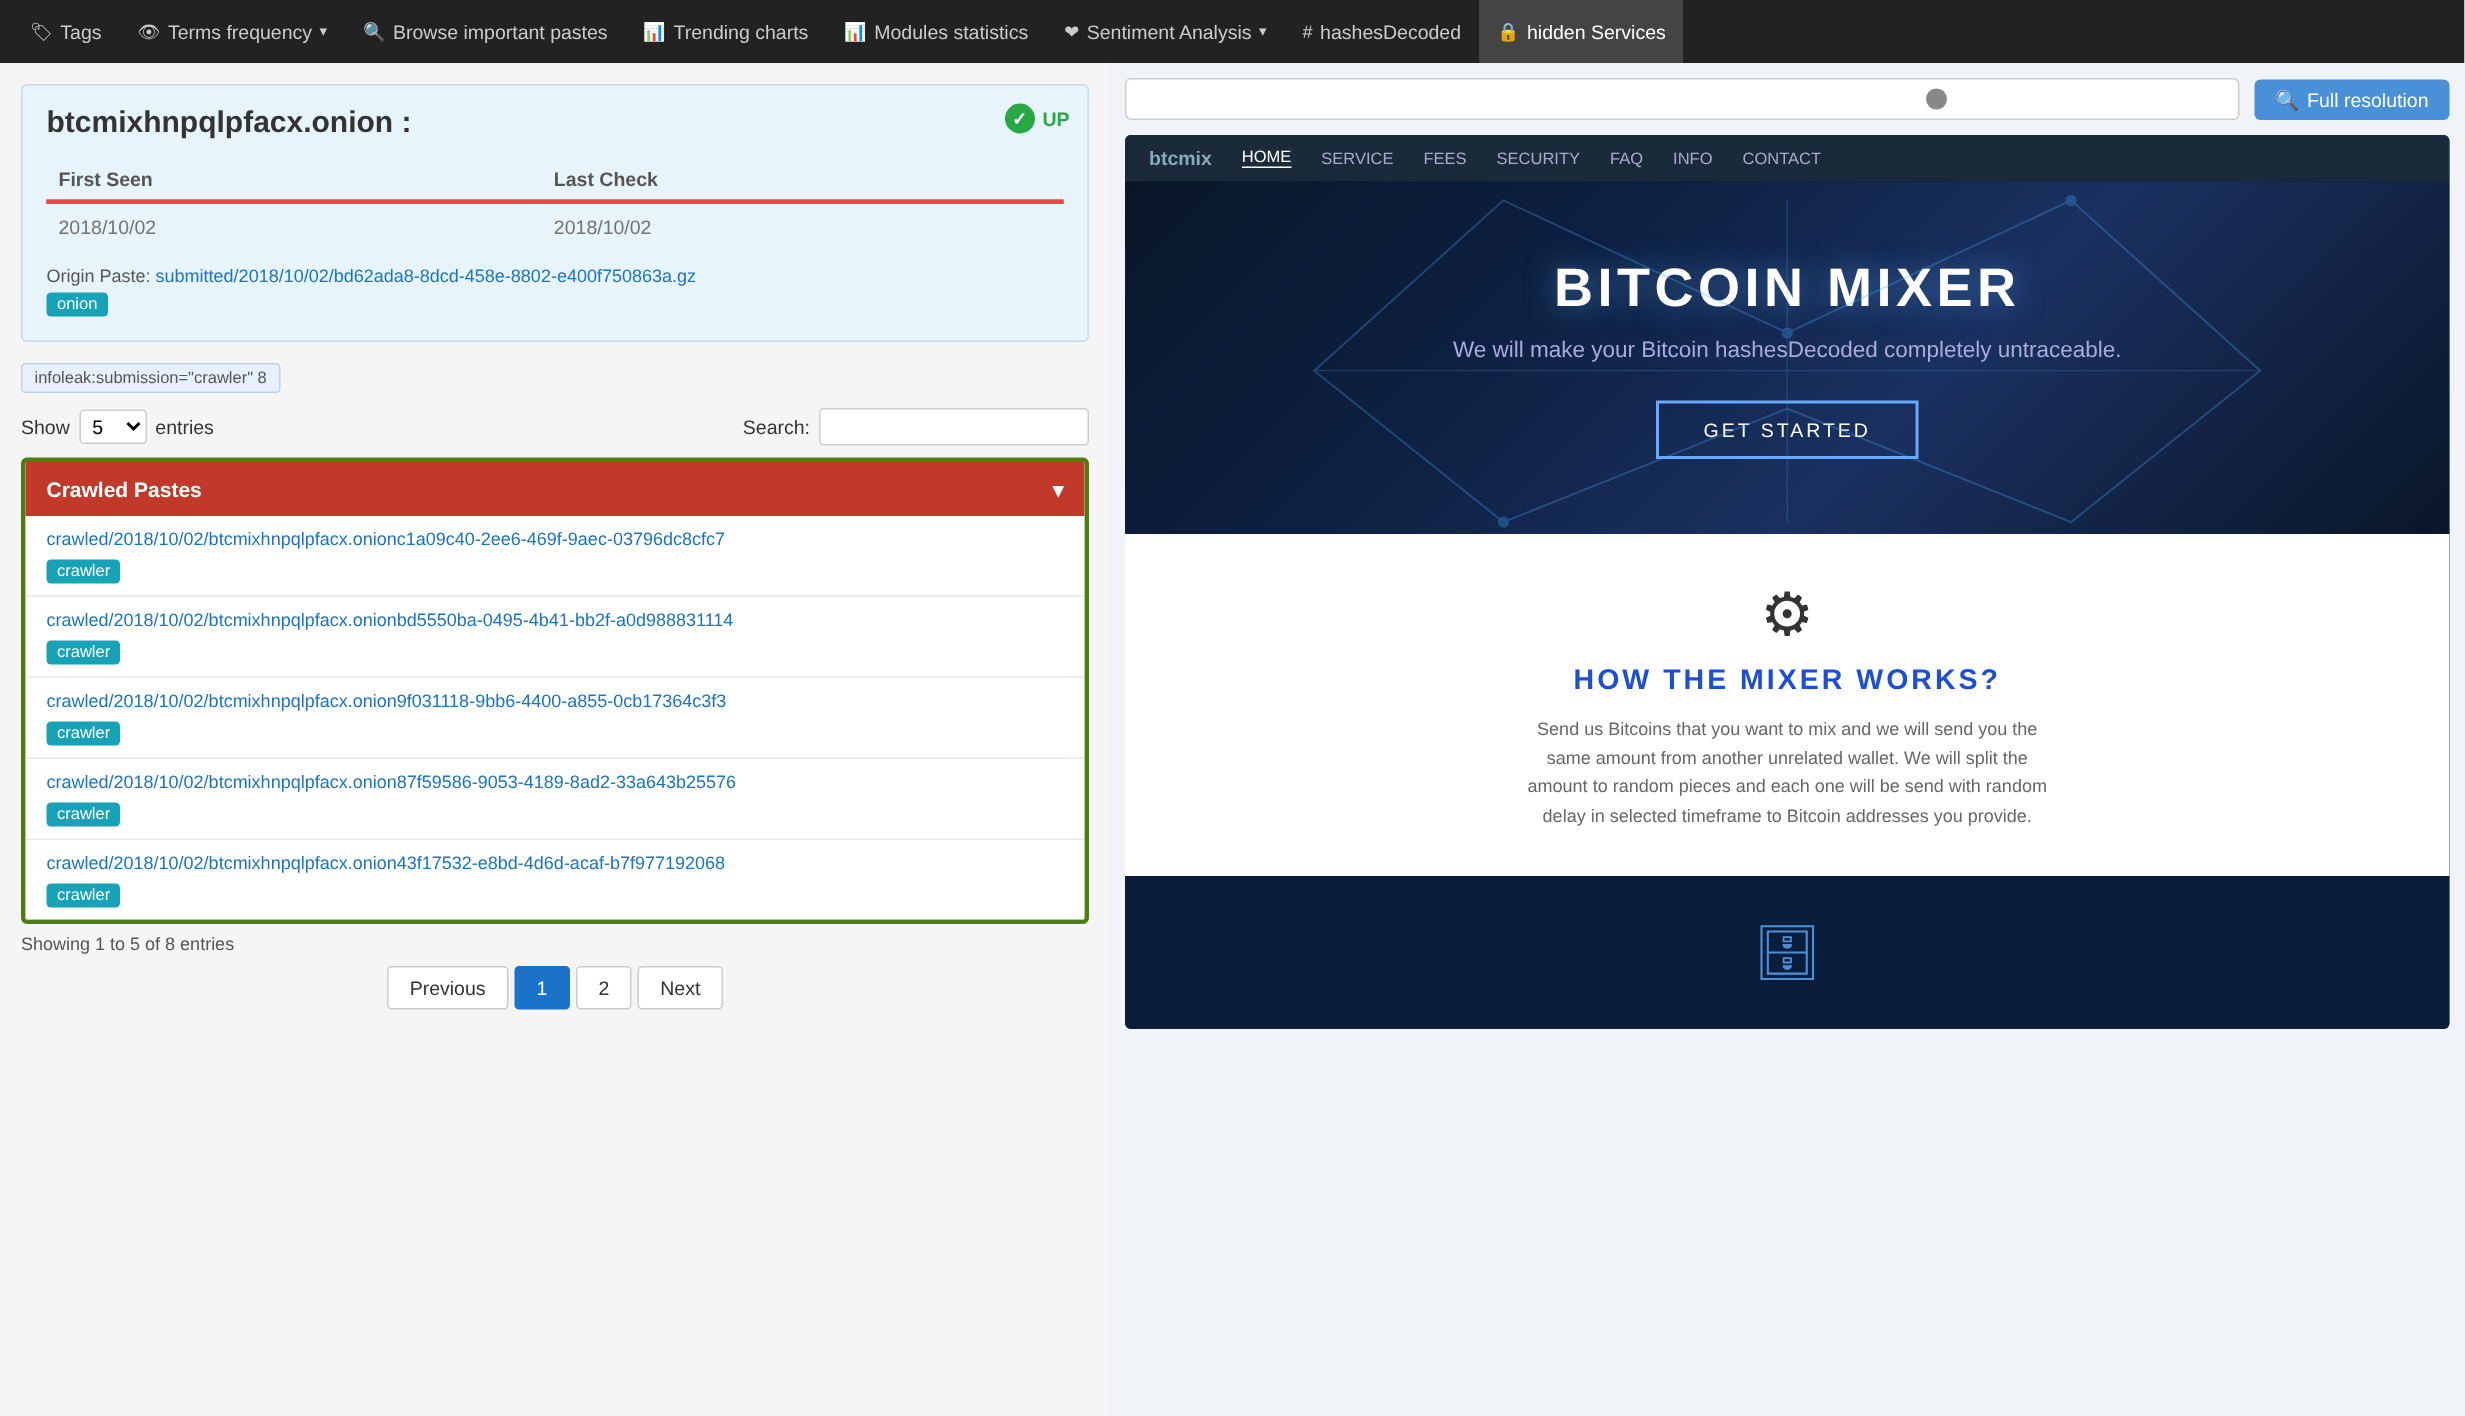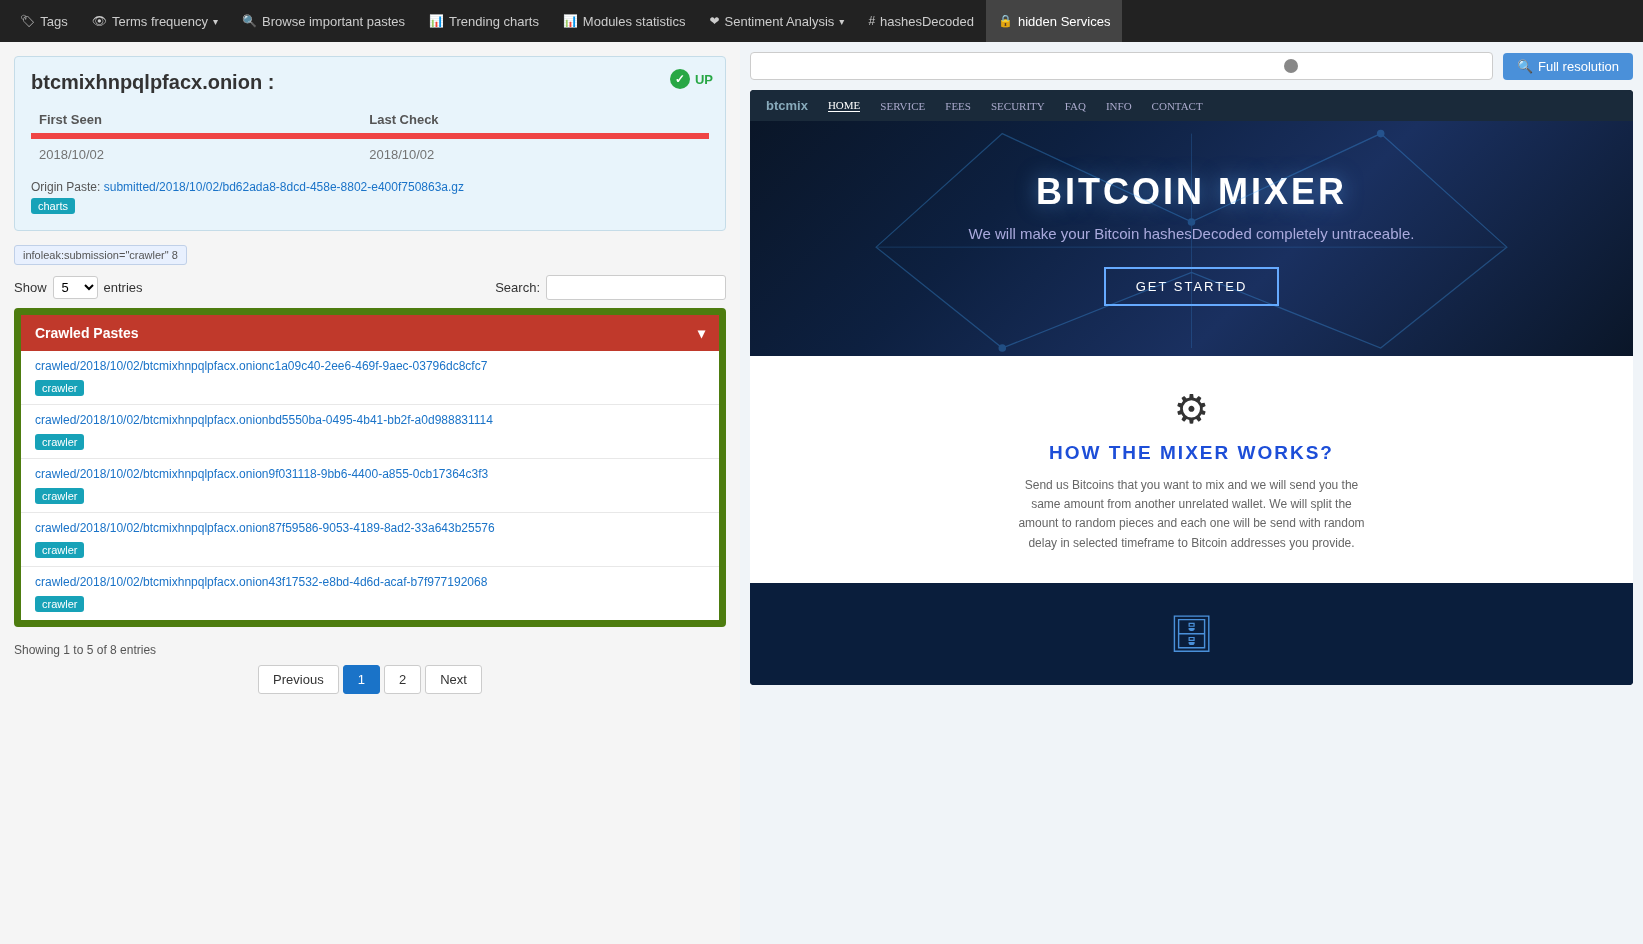--- a/index.html
+++ b/index.html
@@ -90,21 +90,21 @@
       width: 100%;
       border-collapse: collapse;
       margin-bottom: 10px;
     }
     .info-table th {
       text-align: left;
       font-weight: bold;
       color: #555;
       padding: 6px 8px;
       font-size: 13px;
-      border-bottom: 6px solid #ef4444;
+      border-bottom: 3px solid #ef4444;
     }
     .info-table td {
       padding: 8px 8px;
       color: #737373;
       font-size: 13px;
     }
 
     .origin-paste {
       font-size: 12px;
       color: #555;
@@ -160,24 +160,24 @@
     .search-input {
       border: 1px solid #ccc;
       border-radius: 3px;
       padding: 4px 8px;
       font-size: 13px;
       width: 180px;
     }
 
     
     .crawled-table-container {
-      border: 7px solid #4d7c0f;
+      border: 3px solid #4d7c0f;
       border-radius: 4px;
       overflow: hidden;
-      margin-bottom: 16px;
+      margin-bottom: 6px;
     }
     .crawled-table-header {
       background: #c0392b;
       color: white;
       padding: 10px 14px;
       font-size: 14px;
       font-weight: bold;
       display: flex;
       justify-content: space-between;
       align-items: center;
@@ -282,21 +282,20 @@
     .preview-nav-logo {
       color: #8ab;
       font-size: 13px;
       font-weight: bold;
       text-align: right;
     }
     .preview-nav-item {
       color: #aac;
       font-size: 11px;
       cursor: pointer;
-      font-family: Liberation Serif, serif;
     }
     .preview-nav-item.active { color: white; border-bottom: 1px solid white; }
 
     .preview-hero {
       background: linear-gradient(135deg, #0a1628 0%, #0d2040 30%, #1a3060 60%, #0a1628 100%);
       padding: 50px 30px;
       text-align: center;
       position: relative;
       min-height: 200px;
     }
@@ -429,21 +428,21 @@
           <tr>
             <td>2018/10/02</td>
             <td>2018/10/02</td>
           </tr>
         </tbody>
       </table>
       <div class="origin-paste">
         <span>Origin Paste:</span>
         <a>submitted/2018/10/02/bd62ada8-8dcd-458e-8802-e400f750863a.gz</a>
       </div>
-      <div class="tag-badge onion">charts</div>
+      <div class="tag-badge onion">onion</div>
     </div>
 
     
     <div class="filter-badge">infoleak:submission="crawler" 8</div>
 
     
     <div class="controls-row">
       <div class="controls-left">
         <span class="show-label">Show</span>
         <select class="entries-select">

